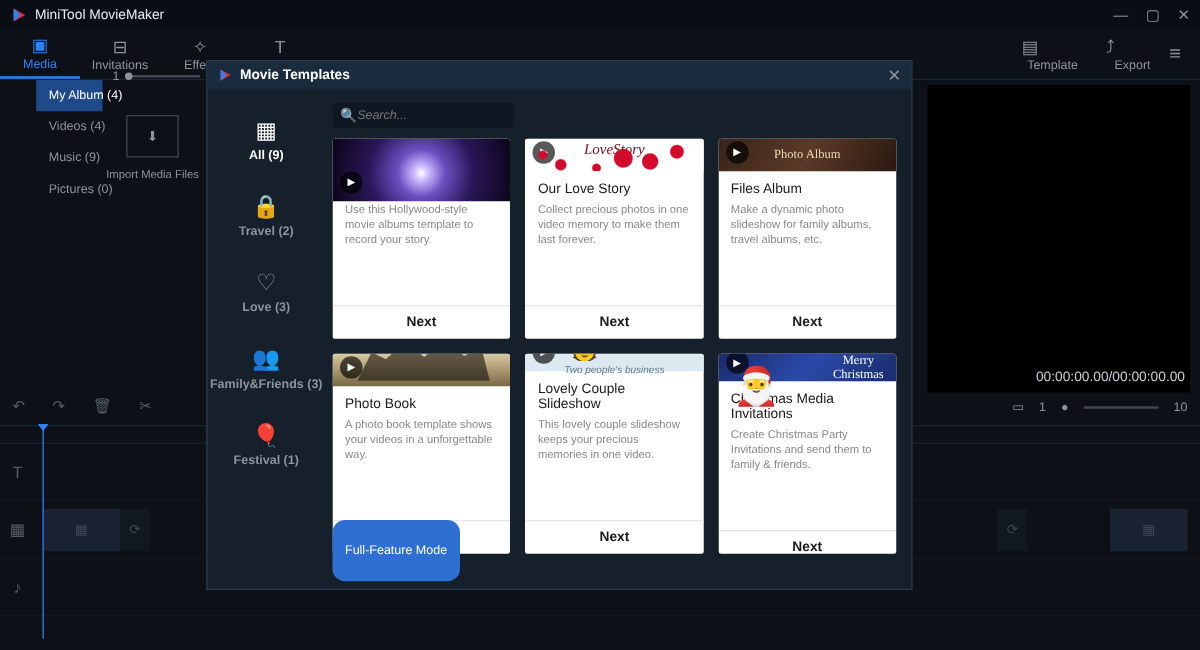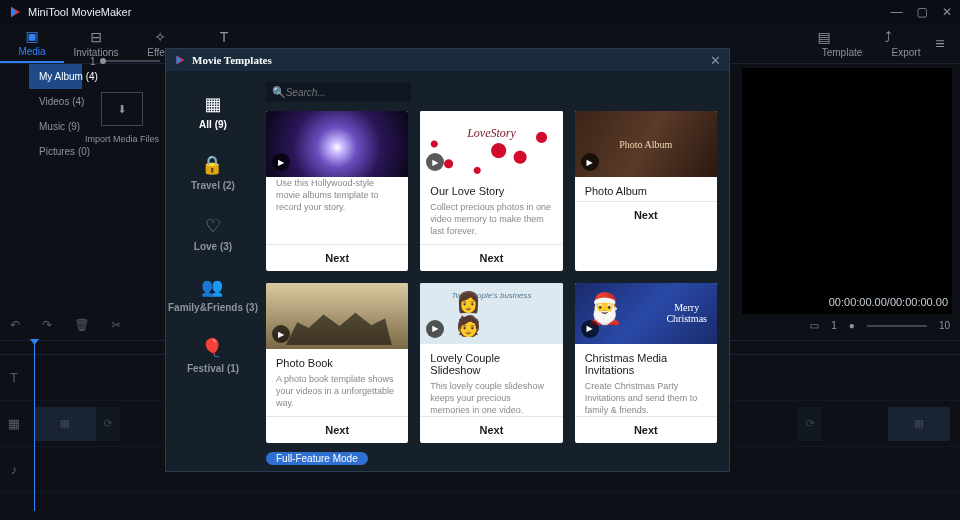--- a/index.html
+++ b/index.html
@@ -39,42 +39,42 @@
 .timeline .playhead::before { content: ''; position: absolute; left: -4px; top: -2px; width: 9px; height: 6px; background: #2f81f7; clip-path: polygon(0 0, 100% 0, 50% 100%); }
 .timeline .track { height: 46px; border-bottom: 1px solid #12181f; display: flex; align-items: center; }
 .timeline .track .tlabel { width: 28px; text-align: center; color: #555d68; font-size: 13px; }
 .timeline .clip-slot { width: 62px; height: 34px; background: #1a2332; margin-left: 6px; display: flex; align-items: center; justify-content: center; color: #3d4754; }
 .timeline .add-slot { width: 24px; height: 34px; background: #12181f; margin-left: 0; display: flex; align-items: center; justify-content: center; color: #3d4754; }
 
 
 .modal { position: absolute; left: 165px; top: 48px; width: 565px; height: 424px; background: #15202b; border: 1px solid #2a3b52; display: flex; flex-direction: column; }
 .modal-hdr { height: 22px; background: #1a2b3d; display: flex; align-items: center; padding: 0 8px; }
 .modal-hdr .mlogo { width: 12px; height: 12px; margin-right: 6px; }
-.modal-hdr .mtitle { font-size: 11px; color: #fff; flex: 1; font-weight: 600; font-family: Liberation Serif, serif; }
+.modal-hdr .mtitle { font-size: 11px; color: #fff; flex: 1; font-weight: 600; }
 .modal-hdr .close { color: #8b949e; cursor: pointer; font-size: 13px; }
 .modal-body { flex: 1; display: flex; overflow: hidden; }
 .cat-col { width: 94px; display: flex; flex-direction: column; align-items: center; padding-top: 18px; gap: 16px; }
 .cat-item { display: flex; flex-direction: column; align-items: center; color: #8b949e; cursor: pointer; width: 100%; padding: 4px 0; }
 .cat-item.active { color: #fff; }
 .cat-item .cicon { font-size: 18px; height: 22px; }
 .cat-item .clabel { font-size: 10px; margin-top: 4px; font-weight: 600; }
 .tpl-area { flex: 1; display: flex; flex-direction: column; padding: 8px 8px 0 6px; overflow: hidden; position: relative; }
 .search-row { height: 26px; display: flex; align-items: center; }
 .search-box { width: 145px; height: 20px; background: #0f1722; border-radius: 3px; display: flex; align-items: center; padding: 0 6px; color: #555d68; }
 .search-box input { background: transparent; border: none; outline: none; color: #8b949e; font-size: 10px; width: 100%; font-style: italic; }
 .tpl-grid { display: grid; grid-template-columns: repeat(3, 1fr); gap: 12px; padding: 6px 4px 6px 0; overflow-y: auto; }
 .tpl-grid::-webkit-scrollbar { width: 6px; }
 .tpl-grid::-webkit-scrollbar-thumb { background: #2a3b52; }
 .tpl-card { background: #fff; border-radius: 2px; overflow: hidden; display: flex; flex-direction: column; height: 160px; }
 .tpl-thumb { height: 66px; position: relative; background: #222; }
 .tpl-thumb .play { position: absolute; left: 6px; bottom: 6px; width: 18px; height: 18px; background: rgba(0,0,0,0.65); border-radius: 50%; display: flex; align-items: center; justify-content: center; color: #fff; font-size: 8px; }
 .tpl-title { font-size: 11px; color: #1a1a1a; padding: 8px 10px 4px; font-weight: 400; }
 .tpl-desc { font-size: 9px; color: #888; padding: 0 10px; line-height: 1.35; flex: 1; }
-.tpl-next { border-top: 1px solid #e6e6e6; text-align: center; padding: 7px 0; font-size: 11px; color: #1a1a1a; font-weight: 600; cursor: pointer; }
-.ffm-btn { position: absolute; left: 6px; bottom: 6px; background: #2f6fd1; color: #fff; font-size: 10px; padding: 1px 10px; border-radius: 10px; cursor: pointer; }
+.tpl-next { border-top: 1px solid #e6e6e6; text-align: center; padding: 7px 0; font-size: 11px; color: #1a1a1a; font-weight: 600; cursor: pointer; margin-top: 47px; }
+.ffm-btn { position: absolute; left: 6px; bottom: 6px; background: #2f6fd1; color: #fff; font-size: 10px; padding: 19px 10px; border-radius: 10px; cursor: pointer; }
 
 .th-chal { background: radial-gradient(circle at 50% 55%, #fff 0%, #c9b8ff 8%, #6a4fbf 25%, #2a1658 55%, #0a0515 100%); }
 .th-love { background: #fff; position: relative; overflow: hidden; }
 .th-love::before { content: 'LoveStory'; position: absolute; left: 50%; top: 34%; transform: translate(-50%,-50%); font-family: cursive; font-size: 12px; color: #7a1020; font-style: italic; }
 .th-love::after { content:''; position:absolute; inset:0; background: radial-gradient(circle at 20% 80%, #d20a2c 0 4px, transparent 5px), radial-gradient(circle at 70% 70%, #d20a2c 0 6px, transparent 7px), radial-gradient(circle at 85% 40%, #d20a2c 0 5px, transparent 6px), radial-gradient(circle at 40% 90%, #d20a2c 0 3px, transparent 4px), radial-gradient(circle at 55% 60%, #d20a2c 0 7px, transparent 8px), radial-gradient(circle at 10% 50%, #d20a2c 0 3px, transparent 4px); }
 .th-album { background: linear-gradient(120deg, #3b2418 0%, #5a3a28 50%, #2a1810 100%); display:flex; align-items:center; justify-content:center; }
 .th-album::after { content:'Photo Album'; color:#ecd9b0; font-family: cursive; font-size: 10px; }
 .th-book { background: linear-gradient(180deg, #d9c9a0 0%, #7a6845 100%); position:relative; }
 .th-book::after { content:''; position:absolute; bottom:4px; left:10%; right:10%; height:38px; background: rgba(20,15,10,0.6); clip-path: polygon(5% 100%, 15% 40%, 25% 55%, 38% 20%, 52% 50%, 66% 15%, 80% 48%, 92% 30%, 98% 100%); }
 .th-couple { background: #dce9f0; position:relative; }
@@ -241,21 +241,22 @@
               <div class="play">▶</div>
             </div>
           <div class="tpl-title">Our Love Story</div>
           <div class="tpl-desc">Collect precious photos in one video memory to make them last forever.</div>
           <div class="tpl-next">Next</div>
         </div>
         <div class="tpl-card">
           <div class="tpl-thumb th-album">
               <div class="play">▶</div>
             </div>
-          <div class="tpl-title">Photo Album</div>
+          <div class="tpl-title">Files Album</div>
+          <div class="tpl-desc">Make a dynamic photo slideshow for family albums, travel albums, etc.</div>
           <div class="tpl-next">Next</div>
         </div>
         <div class="tpl-card">
           <div class="tpl-thumb th-book">
               <div class="play">▶</div>
             </div>
           <div class="tpl-title">Photo Book</div>
           <div class="tpl-desc">A photo book template shows your videos in a unforgettable way.</div>
           <div class="tpl-next">Next</div>
         </div>

